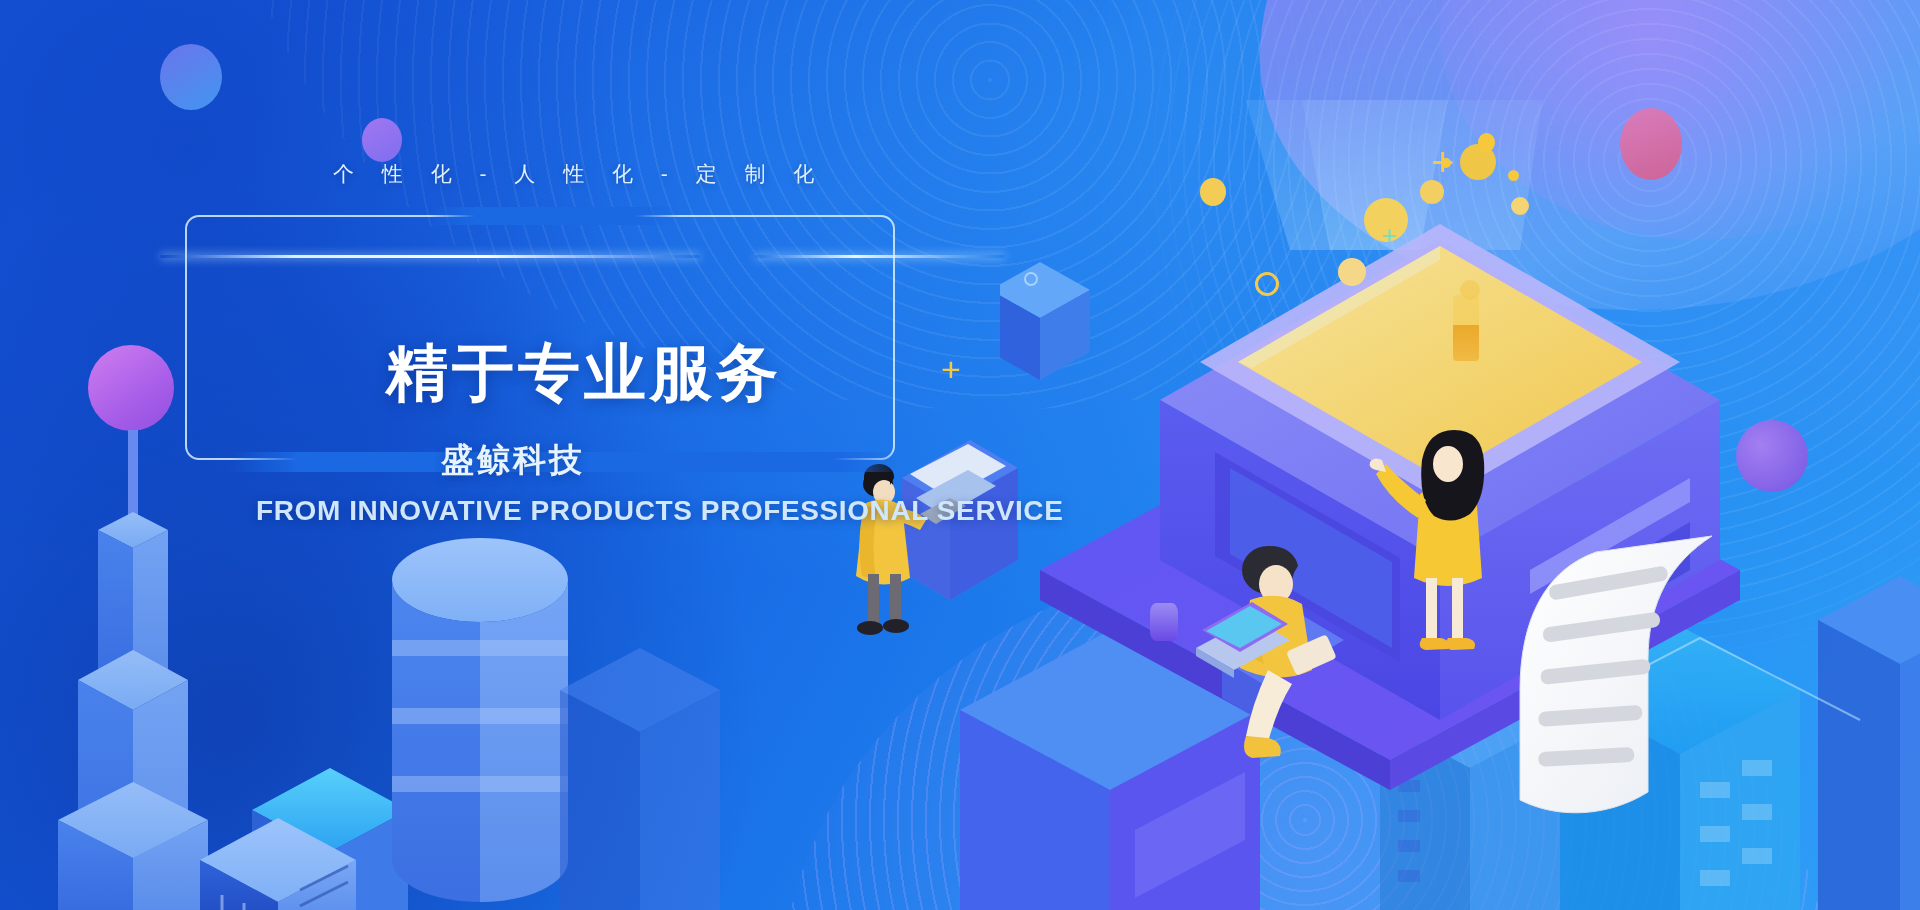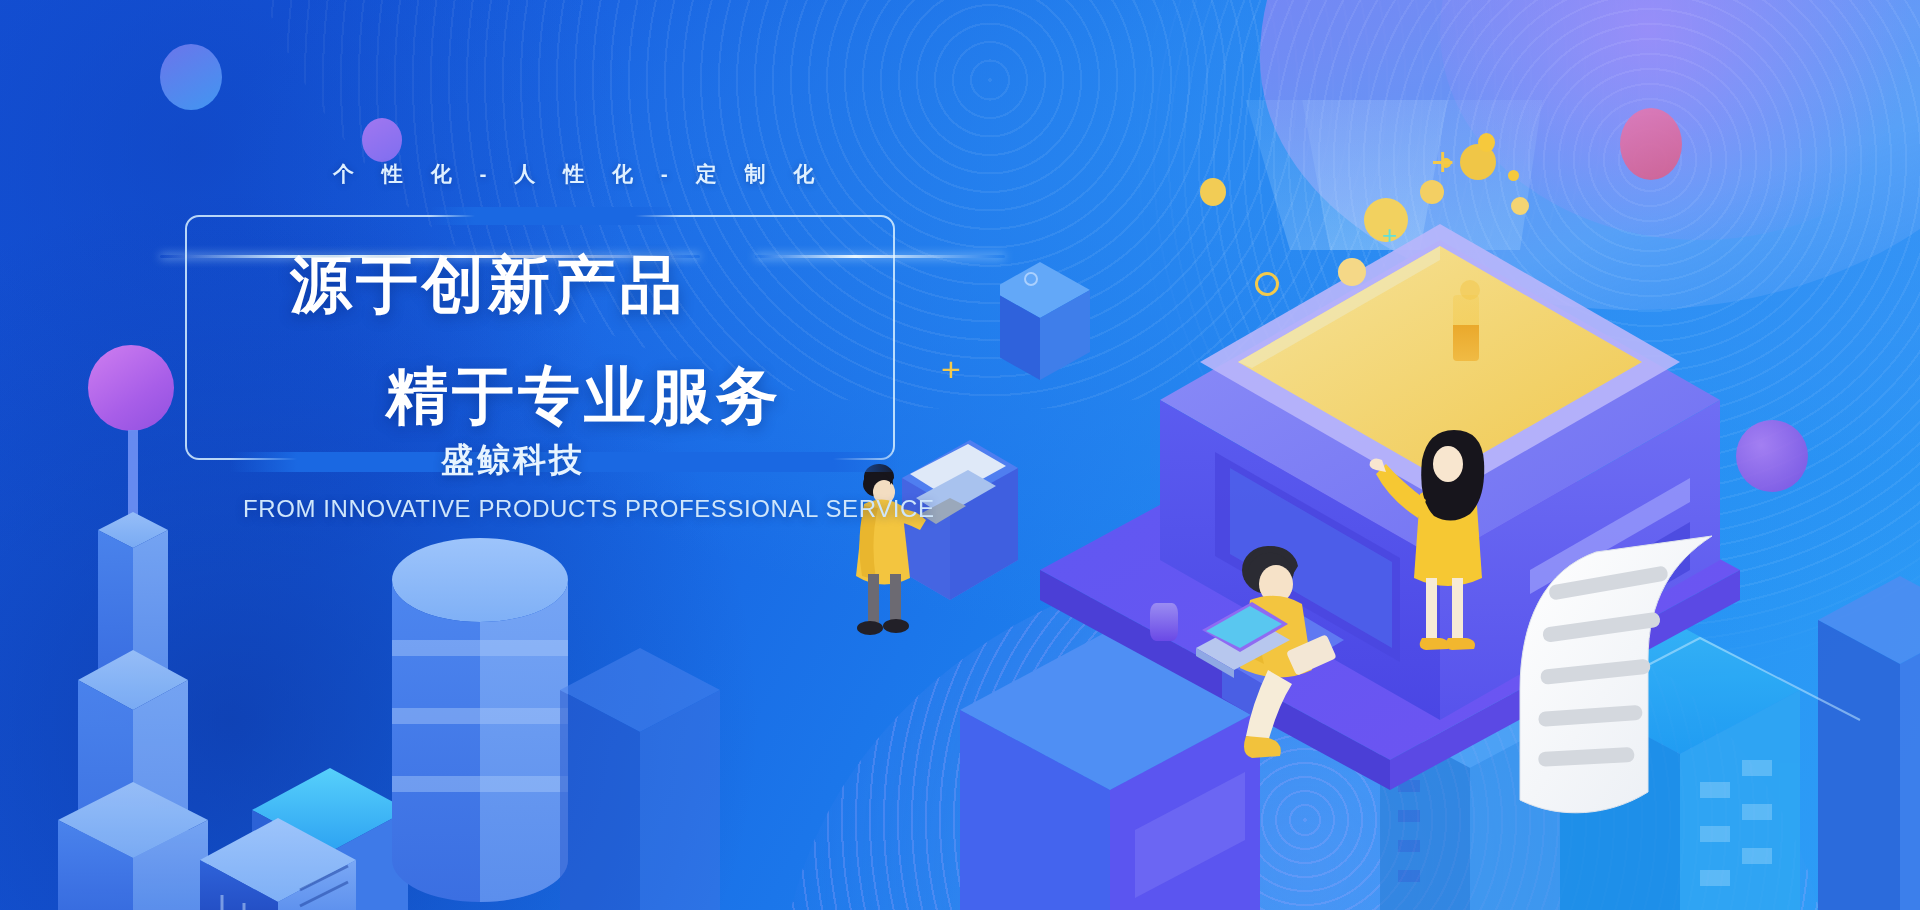--- a/index.html
+++ b/index.html
@@ -117,36 +117,36 @@
     background:linear-gradient(90deg,rgba(255,255,255,0),#d8f1ff 25%,#ffffff 60%,rgba(255,255,255,0));
     box-shadow:0 0 10px rgba(190,230,255,.9);
   }
   .glow-line-a{left:160px;top:255px;width:540px;}
   .glow-line-b{left:755px;top:255px;width:250px;
     background:linear-gradient(90deg,rgba(255,255,255,0),#eaf7ff 40%,rgba(255,255,255,0));}
 
   
   .kicker{
     position:absolute;left:333px;top:160px;width:420px;
-    color:#dff0ff;font-size:21px;letter-spacing:11px;font-weight:700;white-space:nowrap;
+    color:#dff0ff;font-size:21px;letter-spacing:11px;font-weight:400;white-space:nowrap;
     text-shadow:0 1px 6px rgba(0,30,90,.35);
   }
   .head{
     position:absolute;color:#ffffff;font-weight:700;font-size:62px;letter-spacing:4px;
     text-shadow:0 3px 14px rgba(3,36,110,.45);white-space:nowrap;
   }
   .head-1{left:290px;top:243px;}
-  .head-2{left:386px;top:354px;}
+  .head-2{left:386px;top:331px;}
   .brand{
     position:absolute;left:441px;top:438px;color:#e7f4ff;font-size:33px;letter-spacing:3px;
     font-weight:700;text-shadow:0 2px 10px rgba(3,36,110,.45);white-space:nowrap;
   }
   .tagline{
-    position:absolute;left:243px;top:495px;color:#cfe6fb;font-size:24px;letter-spacing:.6px;
-    font-weight:400;white-space:nowrap;text-shadow:0 2px 8px rgba(3,36,110,.4);
+    position:absolute;left:256px;top:495px;color:#cfe6fb;font-size:28px;letter-spacing:.6px;
+    font-weight:700;white-space:nowrap;text-shadow:0 2px 8px rgba(3,36,110,.4);
   }
 </style>
 </head>
 <body>
 
 <div class="banner">
 
   <div class="layer">
     <div class="ripples-left"></div>
     <div class="vignette-tl"></div>
@@ -434,18 +434,17 @@
     <div class="cylinder"></div>
   </div>
 
   <div class="frame"></div>
   <div class="frame-gap-top"></div>
   <div class="frame-gap-bottom"></div>
   <div class="glow-line glow-line-a"></div>
   <div class="glow-line glow-line-b"></div>
 
   <div class="kicker">个 性 化 - 人 性 化 - 定 制 化</div>
-  <div class="head head-1">源于创新产品</div>
   <div class="head head-2">精于专业服务</div>
   <div class="brand">盛鲸科技</div>
   <div class="tagline">FROM INNOVATIVE PRODUCTS PROFESSIONAL SERVICE</div>
 
 </div>
 
 </body></html>

